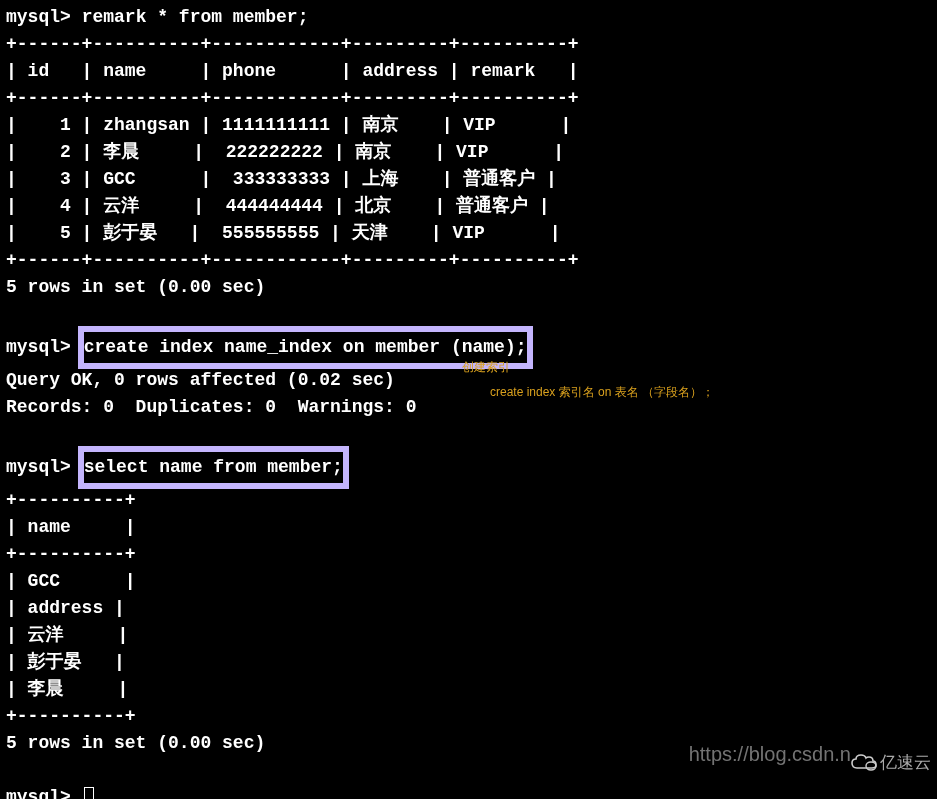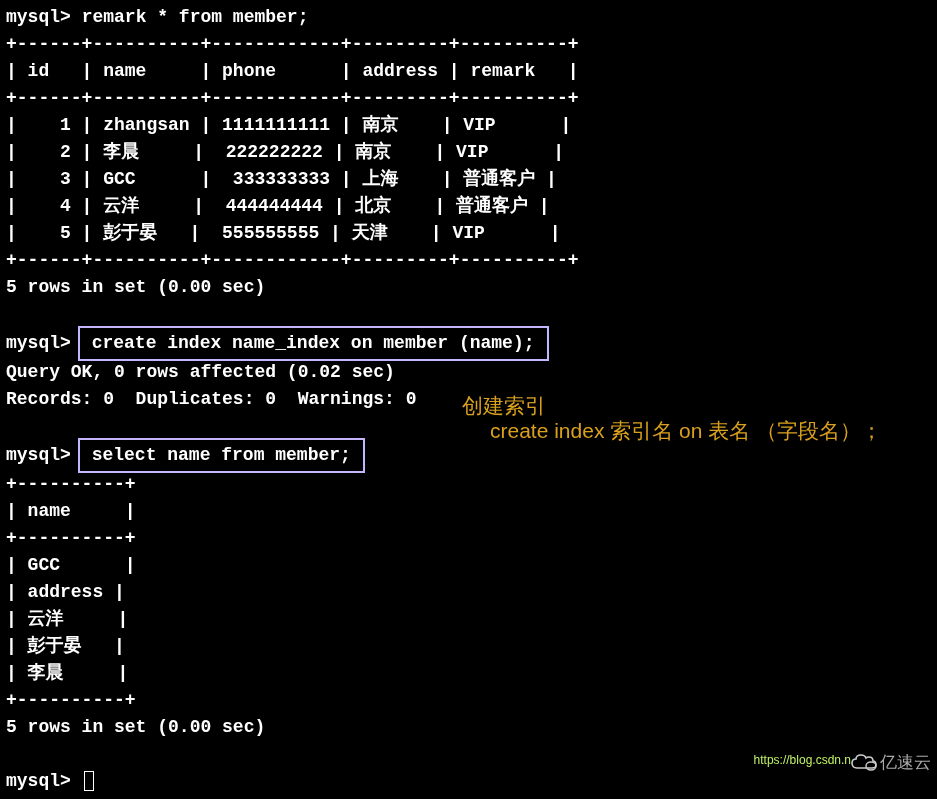--- a/index.html
+++ b/index.html
@@ -12,48 +12,47 @@
       padding: 4px 6px;
       width: 937px;
       height: 799px;
       position: relative;
       overflow: hidden;
       font-weight: bold;
     }
     .line { white-space: pre; }
     .highlight-box {
       display: inline-block;
-      border: 2px solid #c4b5fd;
-      padding: 2px 12px;
+      border: 6px solid #c4b5fd;
+      padding: 2px 0;
       margin: -2px -4px;
     }
     .annotation {
       color: #d9a01d;
       font-family: Arial, sans-serif;
-      font-size: 21px;
+      font-size: 12px;
       font-weight: normal;
       position: absolute;
       white-space: pre;
-      margin-top: 32px;
     }
     .cursor {
       display: inline-block;
       width: 10px;
       height: 20px;
       border: 1px solid #fff;
       vertical-align: middle;
       margin-left: 2px;
     }
     .watermark-text {
       position: absolute;
       right: 86px;
       bottom: 30px;
-      color: #bef264;
+      color: #737373;
       font-family: Arial, sans-serif;
-      font-size: 12px;
+      font-size: 20px;
       font-weight: normal;
     }
     .watermark-logo {
       position: absolute;
       right: 6px;
       bottom: 24px;
       color: #aaa;
       font-family: Arial, sans-serif;
       font-size: 17px;
       font-weight: normal;

